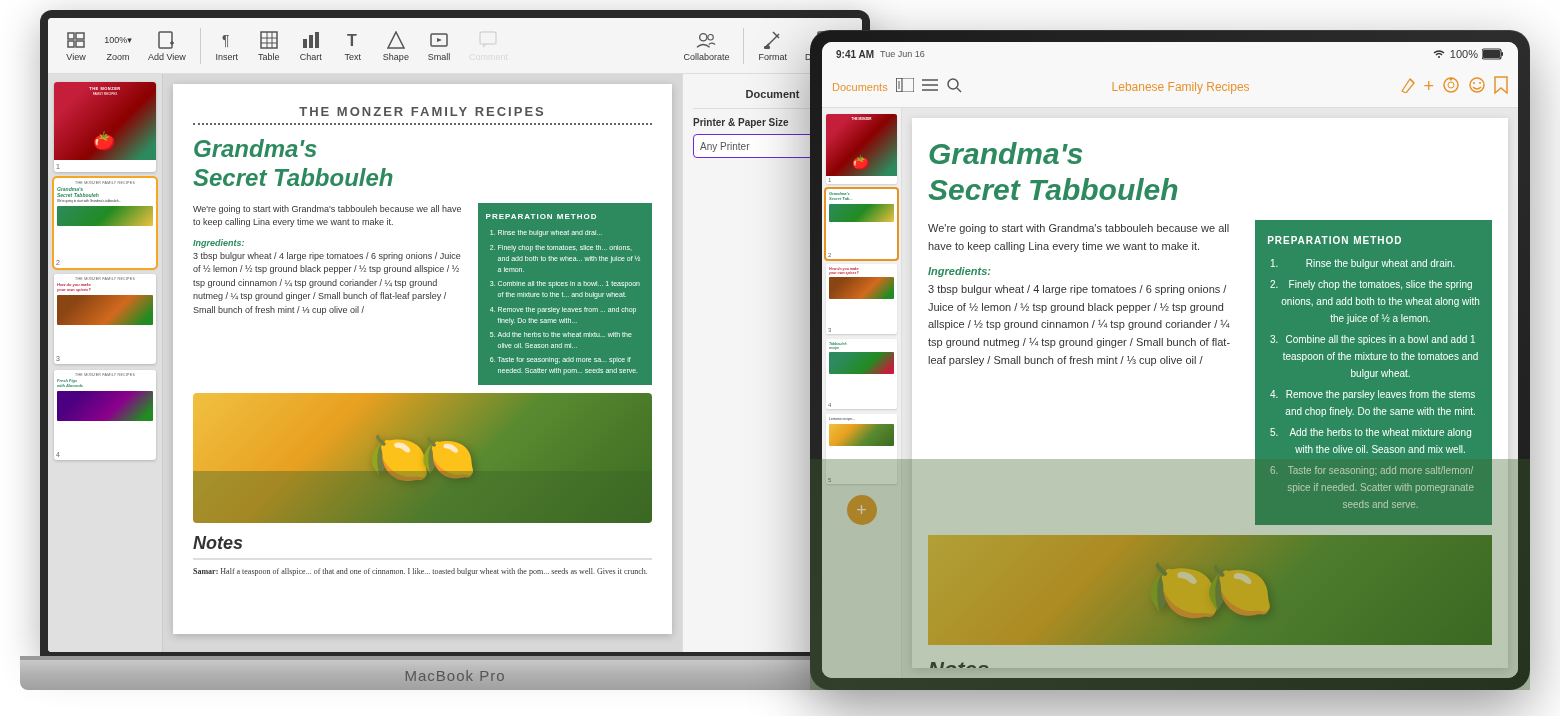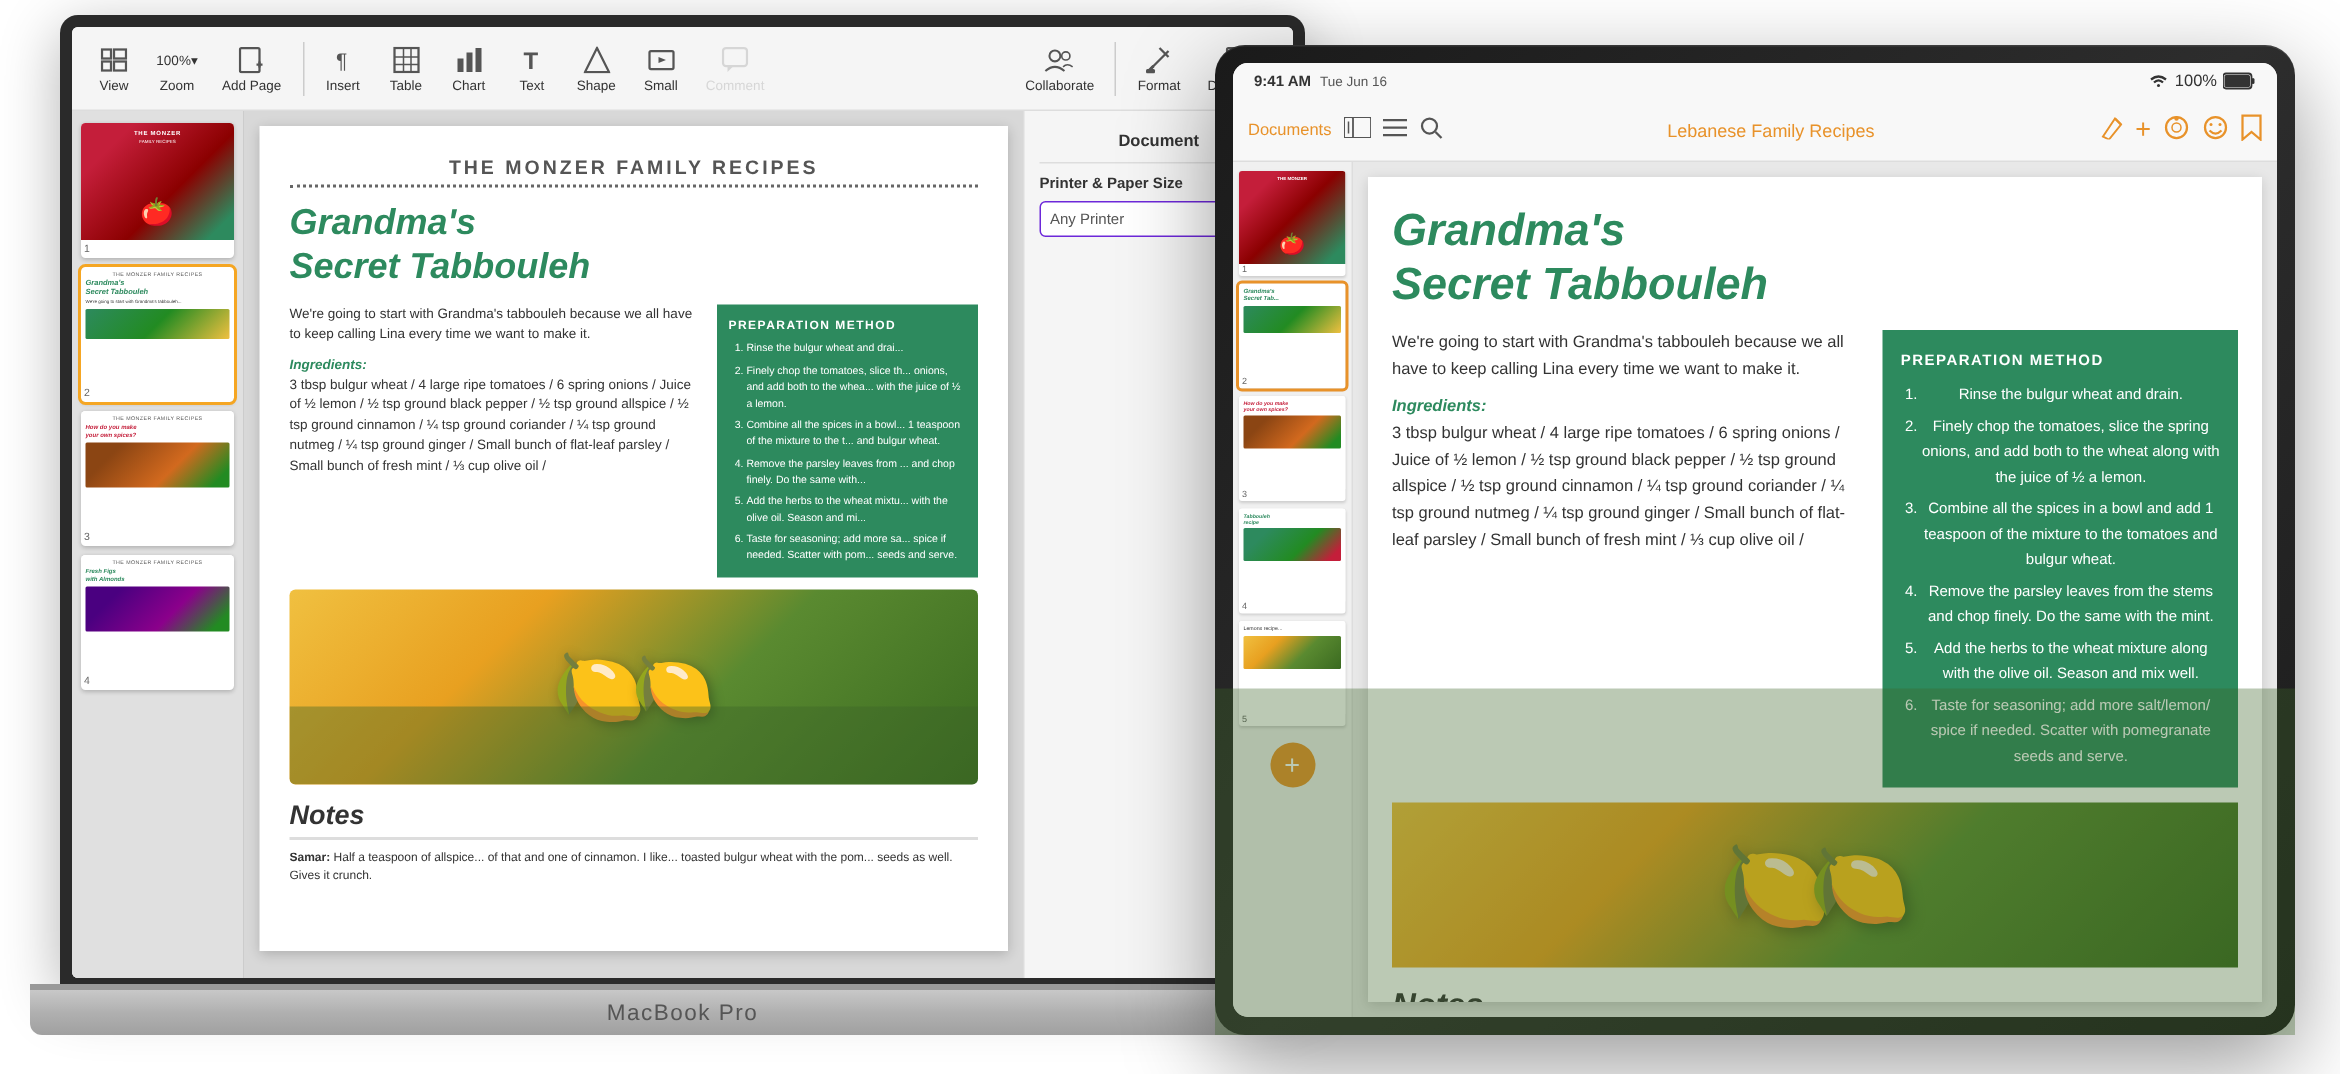--- a/index.html
+++ b/index.html
@@ -463,20 +463,21 @@
 
     .notes-divider {
       border-top: 2px solid #ddd;
       margin-bottom: 6px;
     }
 
     .notes-body {
       font-size: 8px;
       color: #333;
       line-height: 1.5;
+      font-family: Liberation Serif, serif;
     }
 
     .notes-name {
       font-weight: 700;
       color: #333;
     }
 
     
     .lemons-img {
       width: 100%;
@@ -571,21 +572,21 @@
             <span class="mac-toolbar-label">Zoom</span>
           </div>
           <div class="mac-toolbar-item">
             <div class="mac-toolbar-icon">
               <svg width="18" height="18" viewBox="0 0 18 18">
                   <rect x="1" y="1" width="13" height="16" fill="none" stroke="#555" stroke-width="1.5" rx="1"></rect>
                   <line x1="12" y1="12" x2="16" y2="12" stroke="#555" stroke-width="1.5"></line>
                   <line x1="14" y1="10" x2="14" y2="14" stroke="#555" stroke-width="1.5"></line>
                 </svg>
             </div>
-            <span class="mac-toolbar-label">Add Page</span>
+            <span class="mac-toolbar-label">Add View</span>
           </div>
           <div class="mac-toolbar-separator"></div>
           <div class="mac-toolbar-item">
             <div class="mac-toolbar-icon">
               <svg width="16" height="18" viewBox="0 0 16 18">
                   <text x="3" y="14" font-size="14" fill="#555">¶</text>
                 </svg>
             </div>
             <span class="mac-toolbar-label">Insert</span>
           </div>

